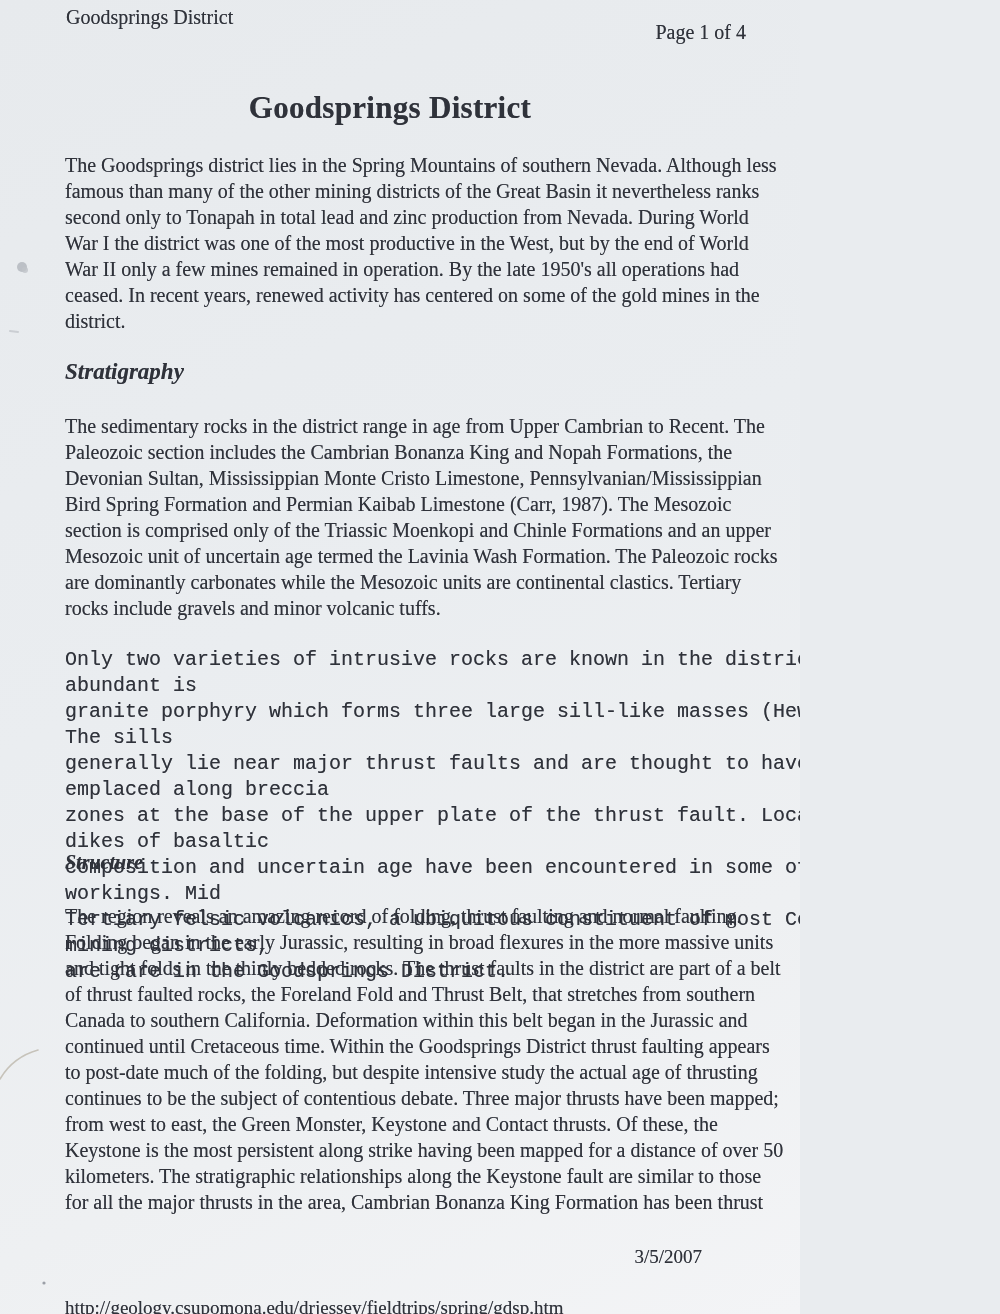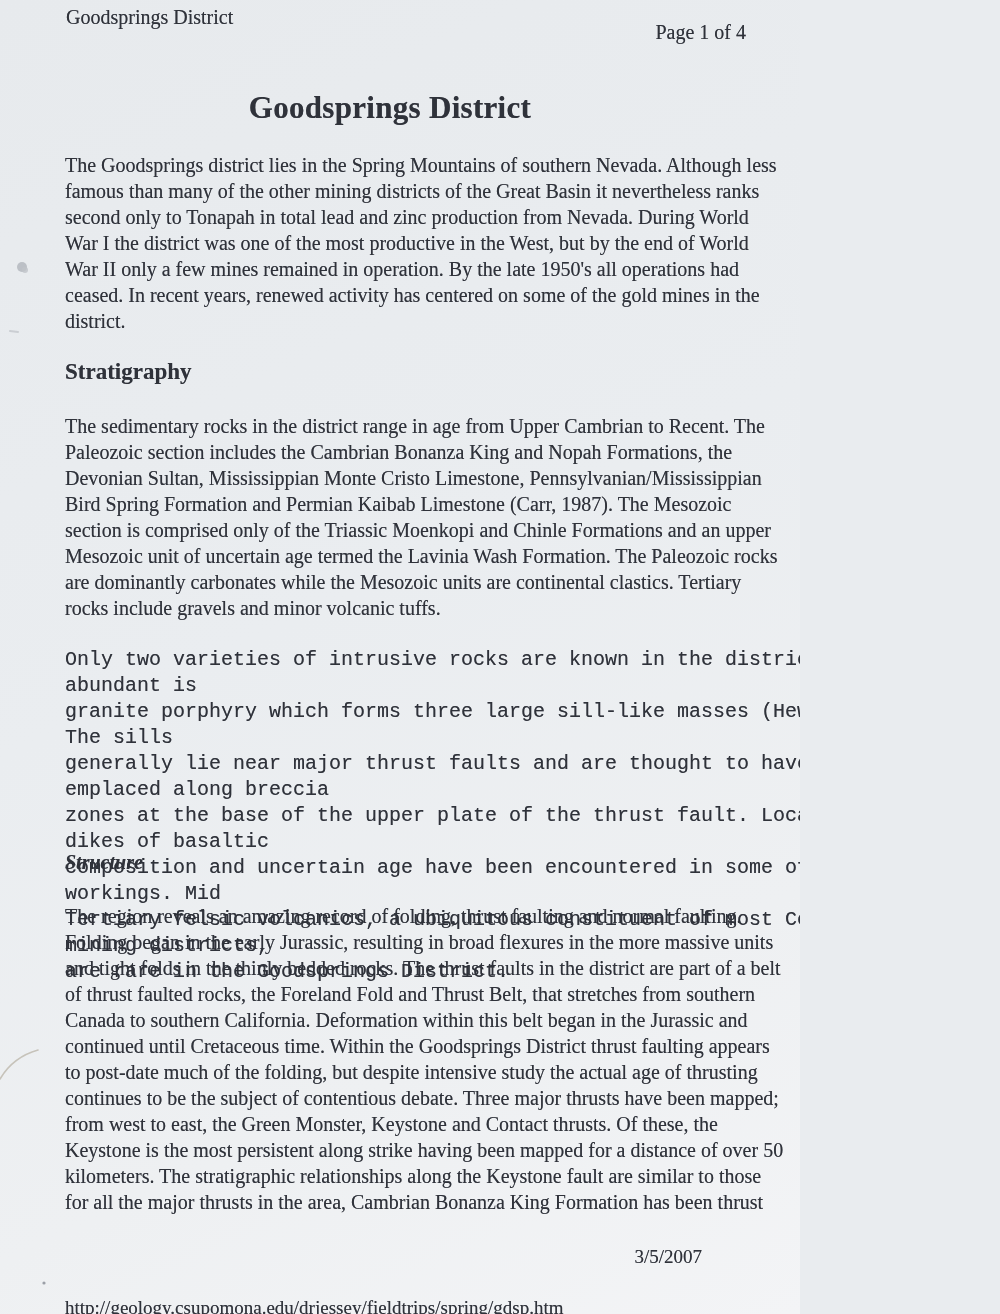--- a/index.html
+++ b/index.html
@@ -31,21 +31,21 @@
     font-size: 31px; font-weight: bold;
     letter-spacing: 0.3px;
   }
   .para {
     position: absolute; left: 65px; width: 900px;
     font-size: 20px; line-height: 26px;
     white-space: pre-line;
   }
   .intro        { top: 152px; }
   .sec0-head    { position: absolute; left: 65px; top: 359px;
-                  font-size: 23px; font-weight: bold; }
+                  font-size: 23px; font-weight: bold; font-style: italic; }
   .sec0-p0      { top: 413px; }
   .sec0-p1      { top: 647px; font-family: Liberation Mono, monospace; }
   .sec1-head    { position: absolute; left: 65px; top: 851px;
                   font-size: 20px; font-weight: bold; font-style: italic; }
   .sec1-p0      { top: 903px; }
   .footer-url   { position: absolute; left: 65px; top: 1287px; font-size: 19px; margin-top: 10px; }
   .footer-date  { position: absolute; right: 98px; top: 1246px; font-size: 19px; }
   .artifacts-svg {
     position: absolute; left: 0; top: 0;
     width: 1000px; height: 1314px;

